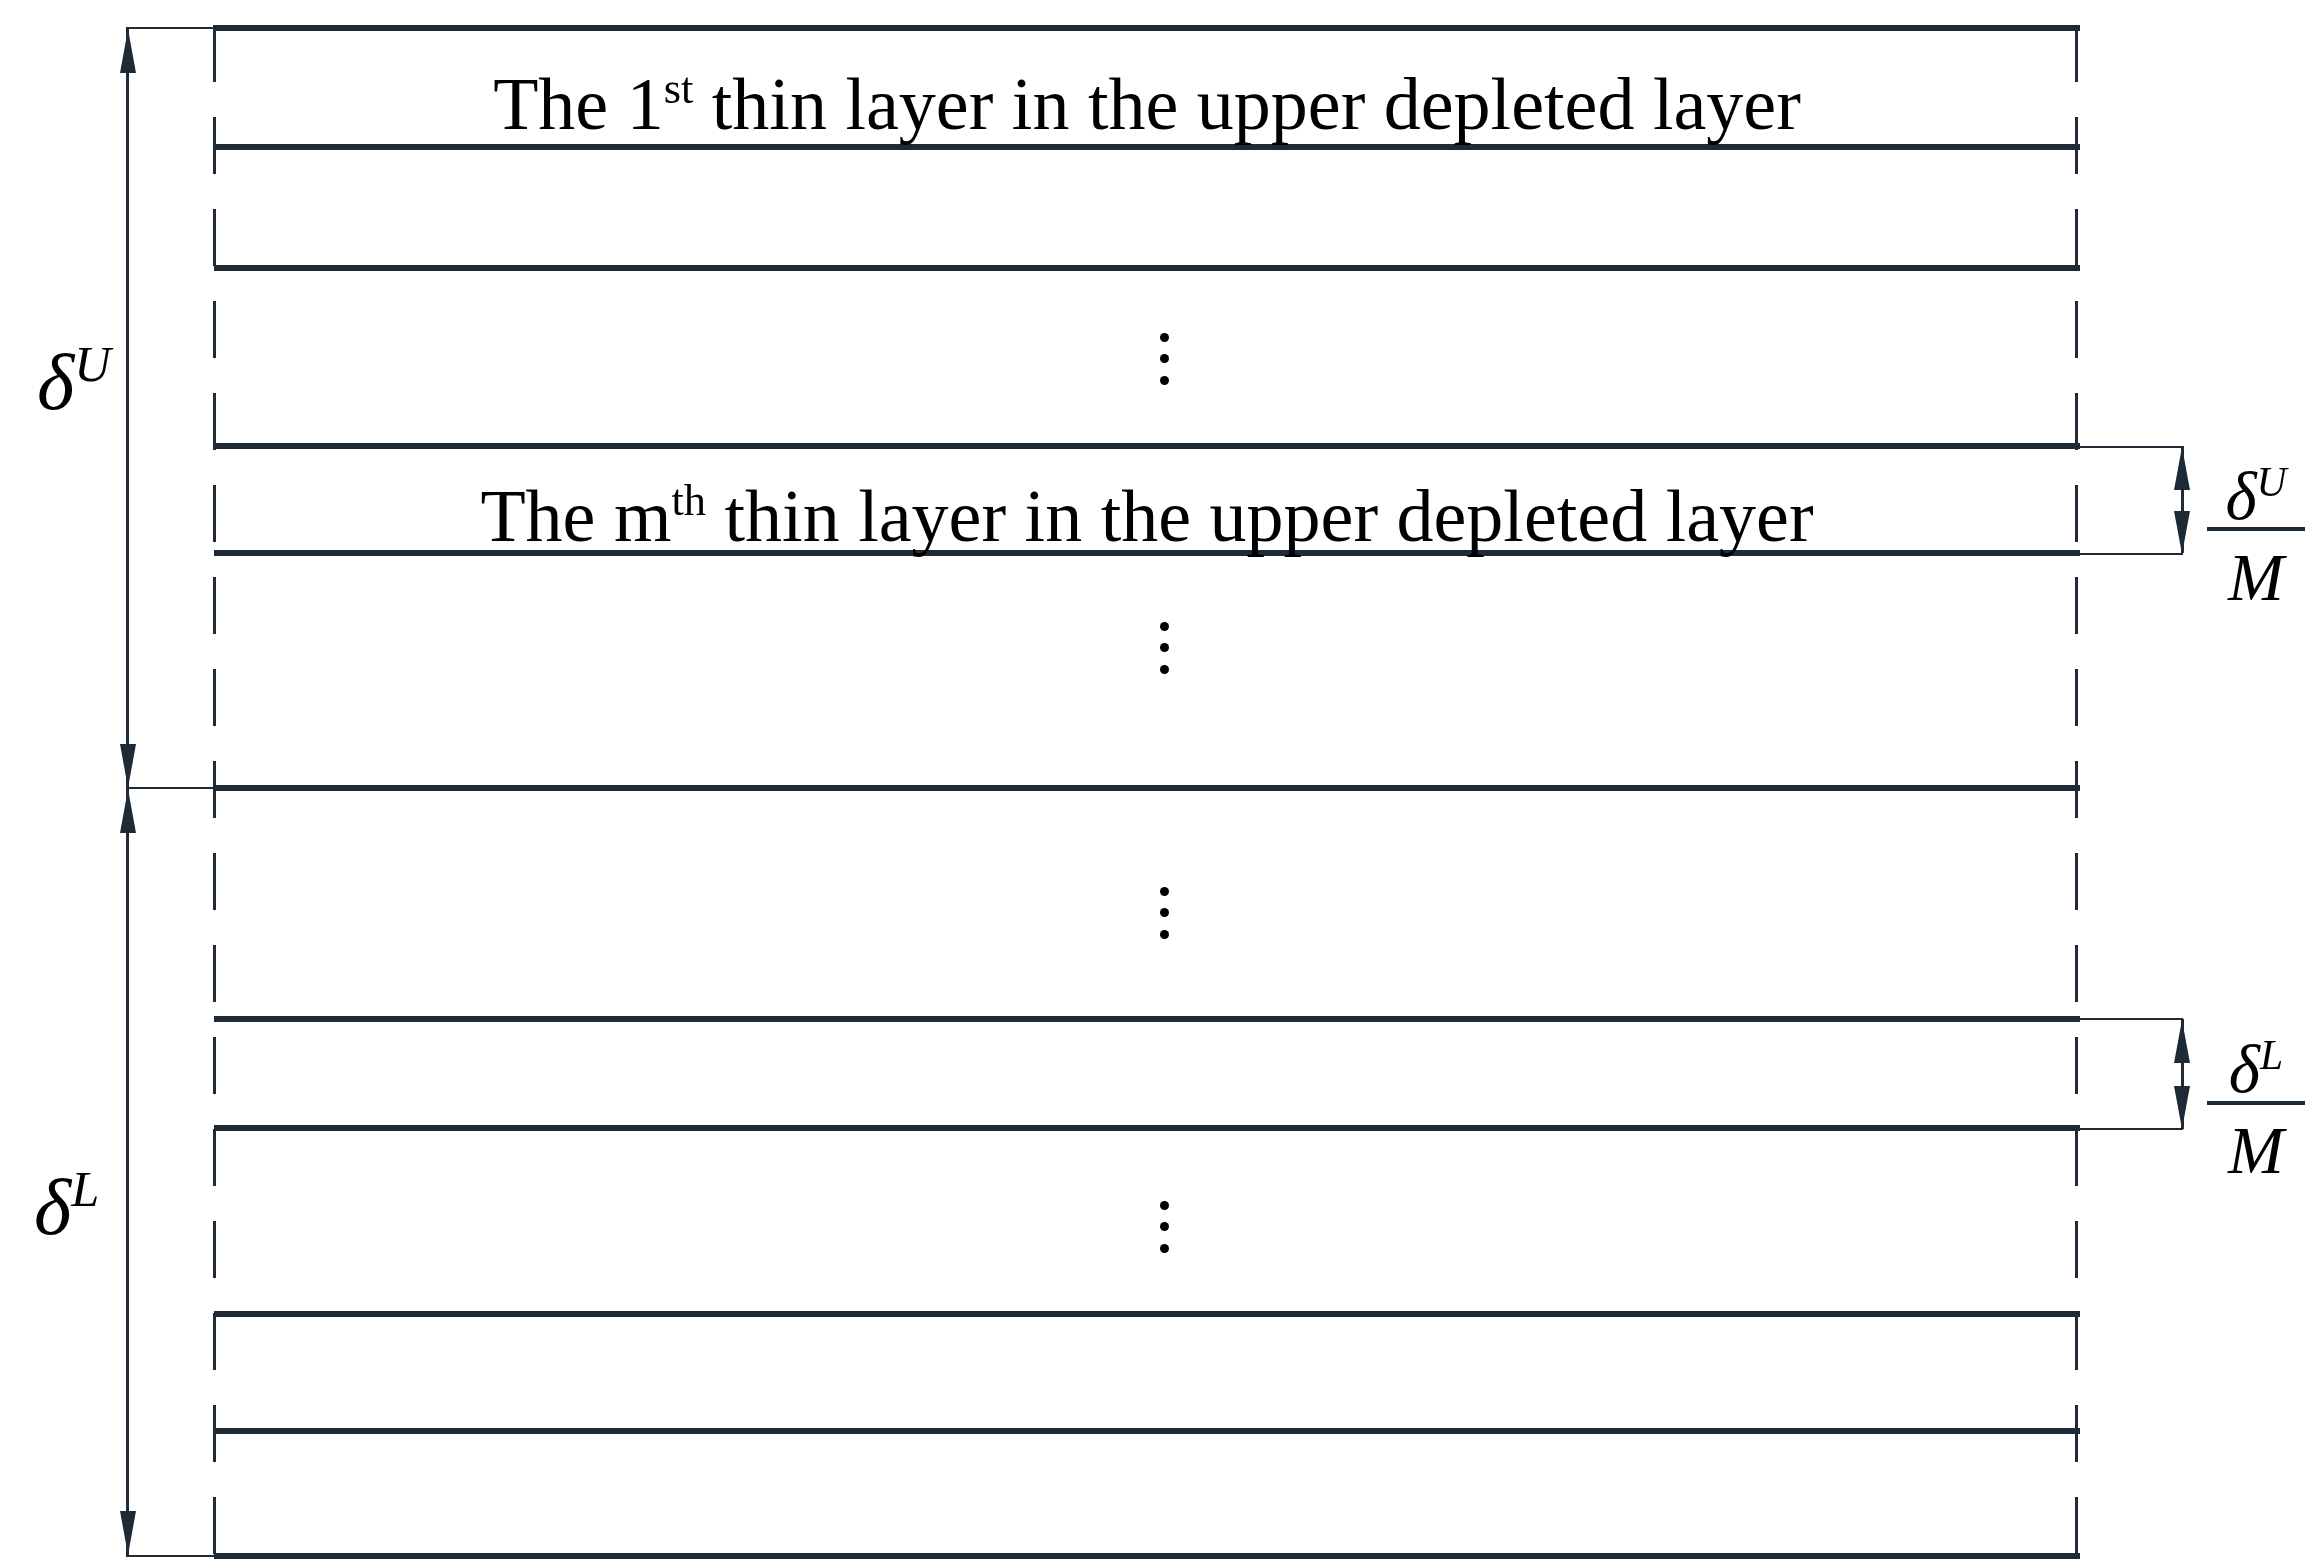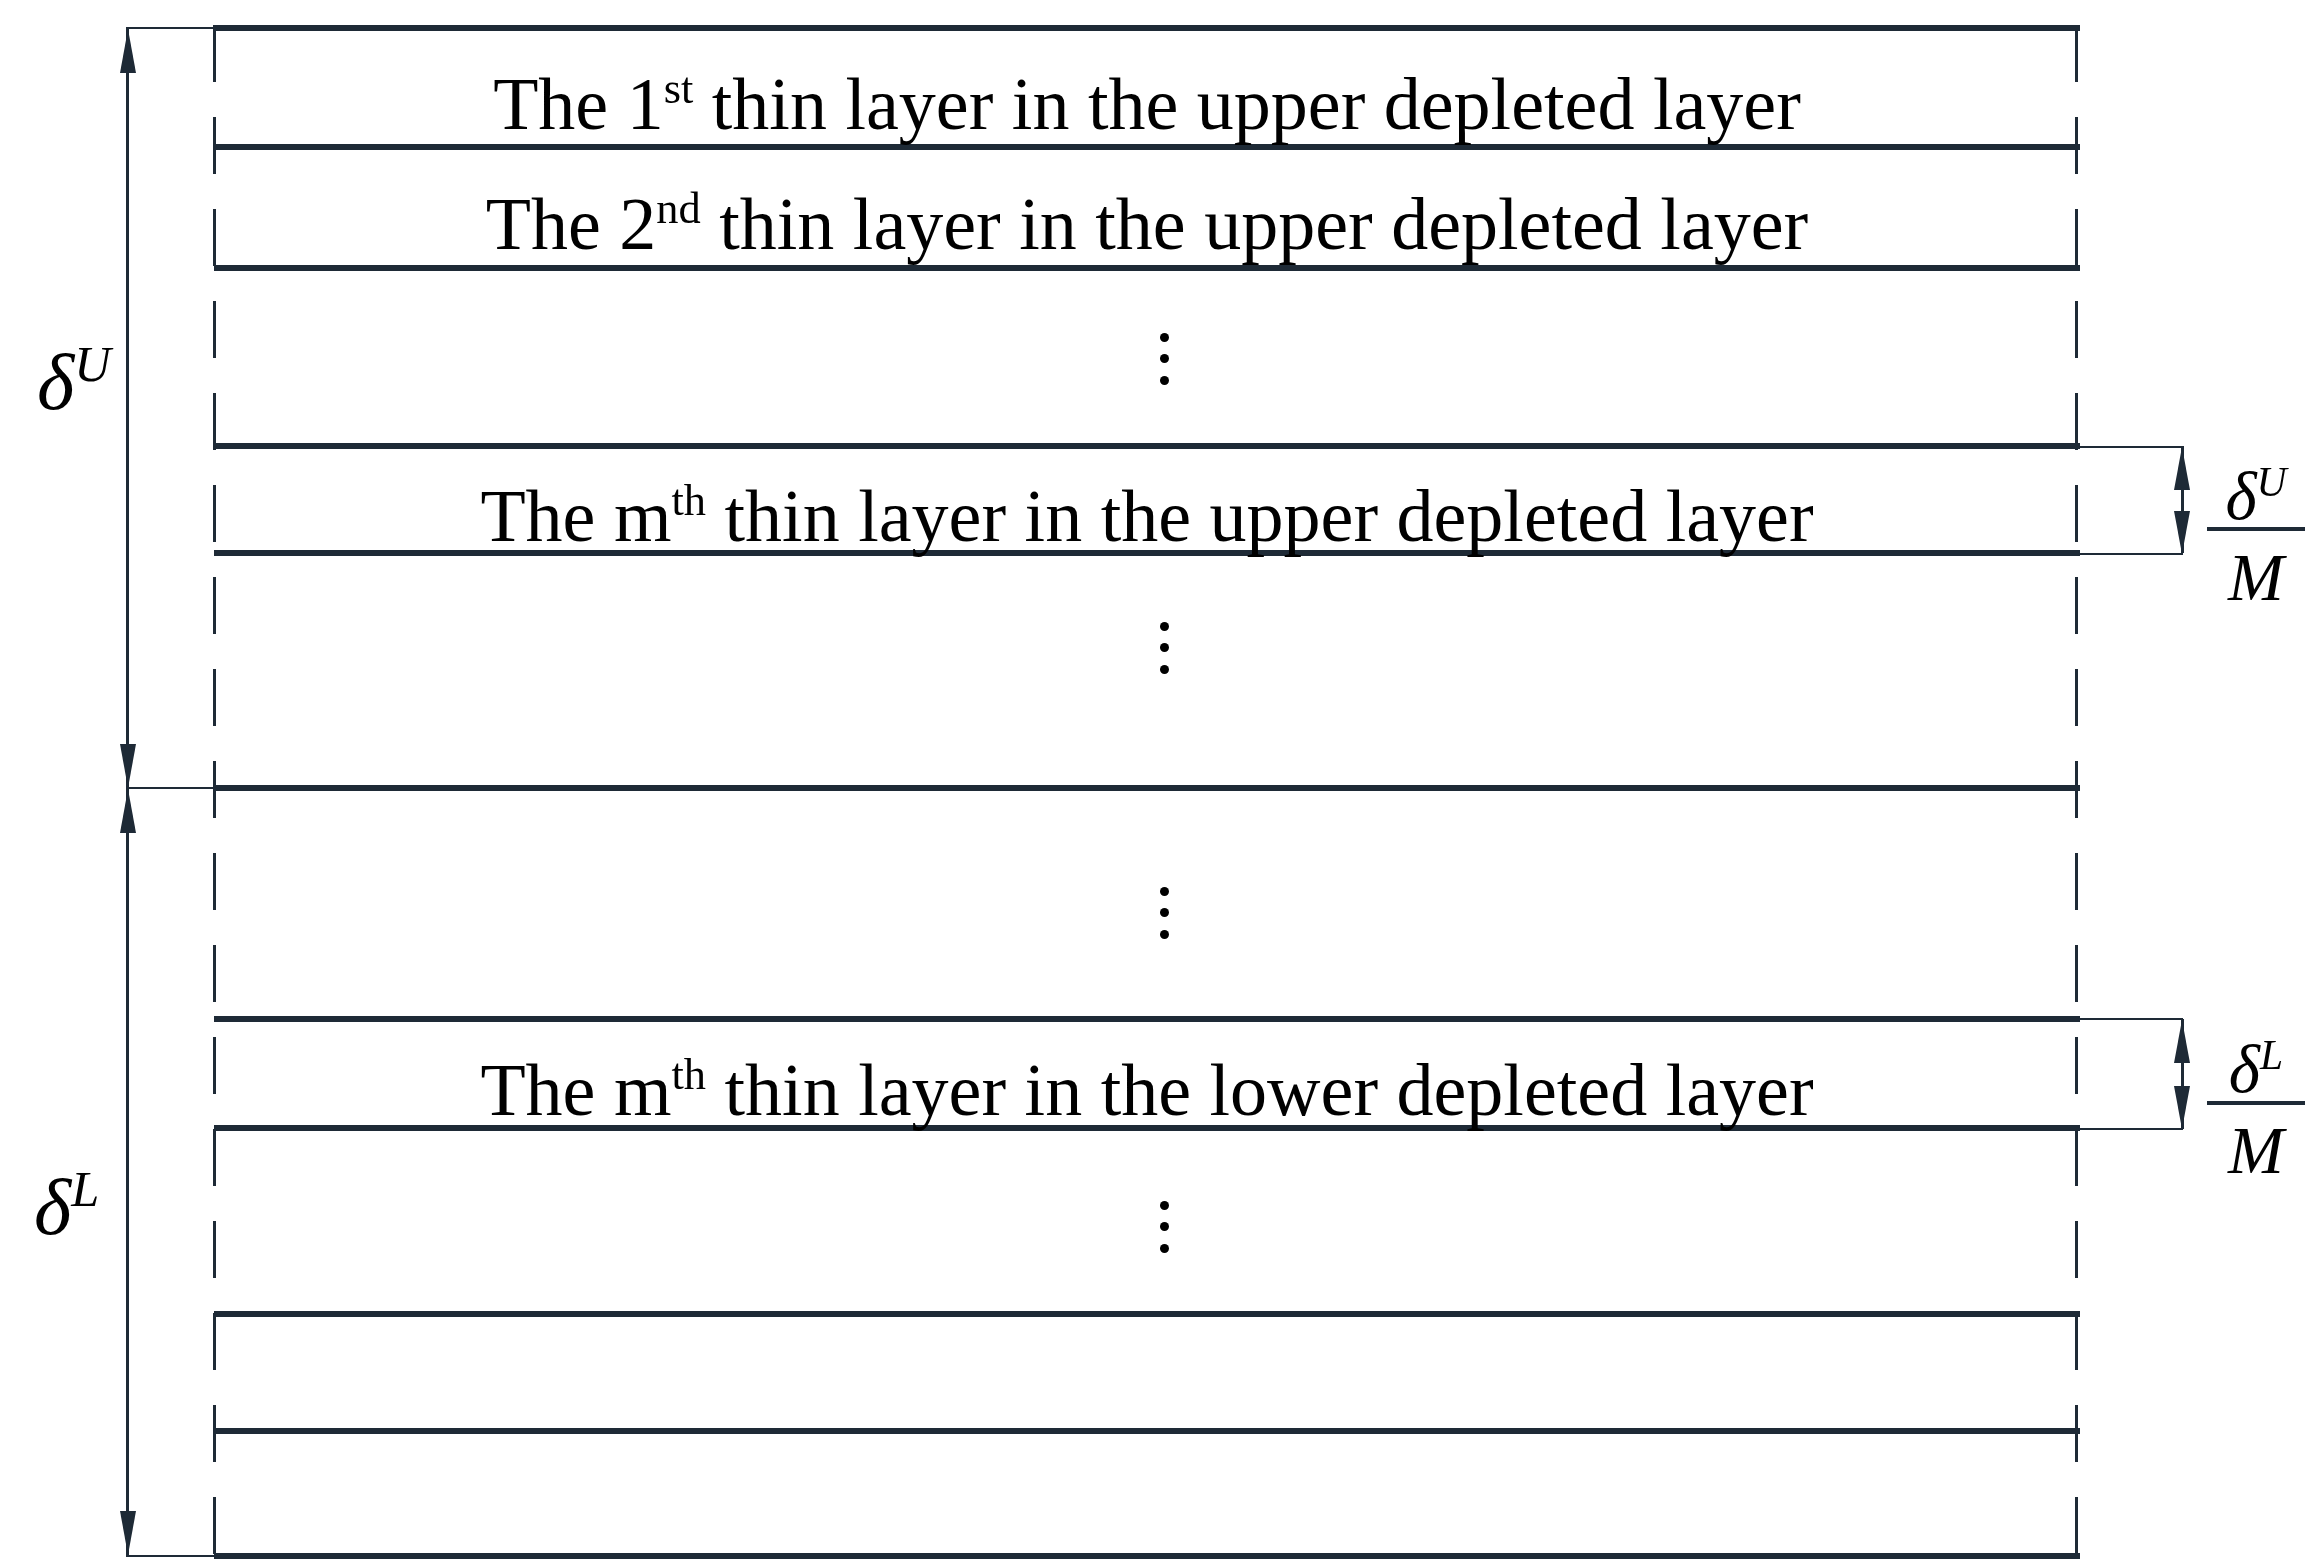--- a/index.html
+++ b/index.html
@@ -95,23 +95,21 @@
   <div class="ext" style="left:2077px; top:1018px; width:106px"></div>
   <div class="ext" style="left:2077px; top:1128px; width:106px"></div>
   <div class="dim-v" style="left:2181px; top:1019px; height:110px"></div>
   <div class="arrow-up sm" style="left:2174px; top:1020px"></div>
   <div class="arrow-down sm" style="left:2174px; top:1086px"></div>
   <div class="frac-num" style="top:1014px"><span>δ</span><sup>L</sup></div>
   <div class="frac-bar" style="top:1101px"></div>
   <div class="frac-den" style="top:1109px">M</div>
 
   <div class="row" style="top:43px"><span>The 1</span><sup>st</sup><span> thin layer in the upper depleted layer</span></div>
-  <div class="row" style="top:163px"><span>The 2</span><sup>nd</sup><span> thin layer in the upper depleted layer</span></div>
   <div class="row" style="top:455px"><span>The m</span><sup>th</sup><span> thin layer in the upper depleted layer</span></div>
-  <div class="row" style="top:1029px"><span>The m</span><sup>th</sup><span> thin layer in the lower depleted layer</span></div>
 
   <div class="vdots" style="top:333px">
     <div class="dot"></div>
     <div class="dot"></div>
     <div class="dot"></div>
   </div>
   <div class="vdots" style="top:622px">
     <div class="dot"></div>
     <div class="dot"></div>
     <div class="dot"></div>

